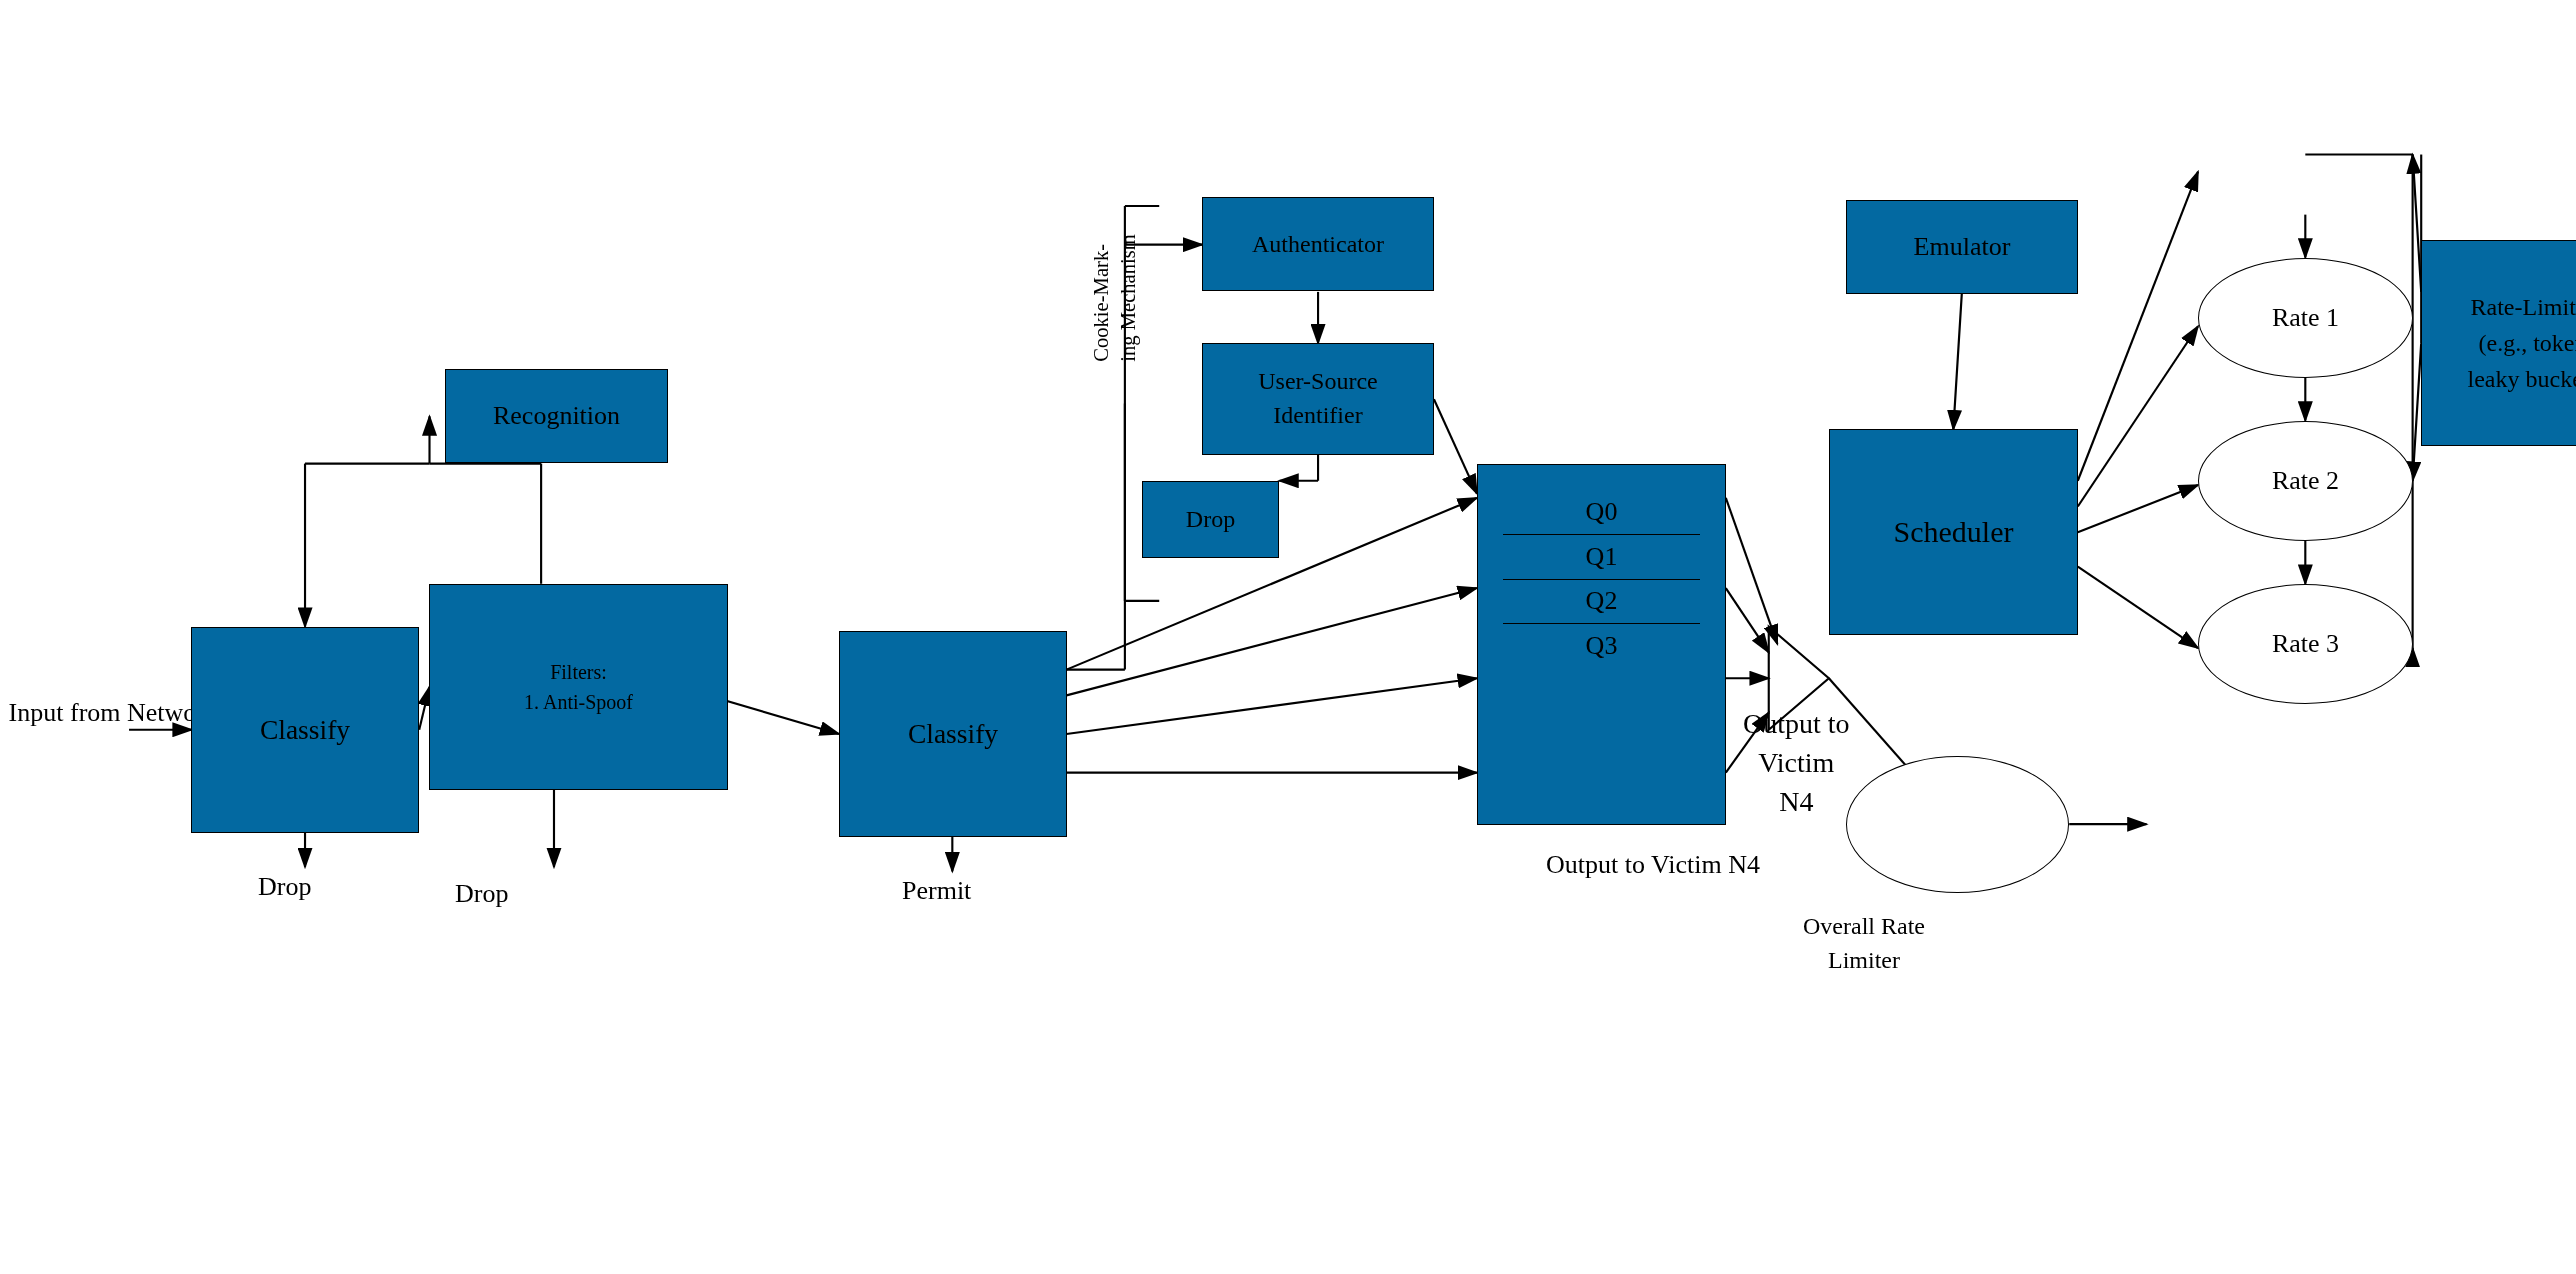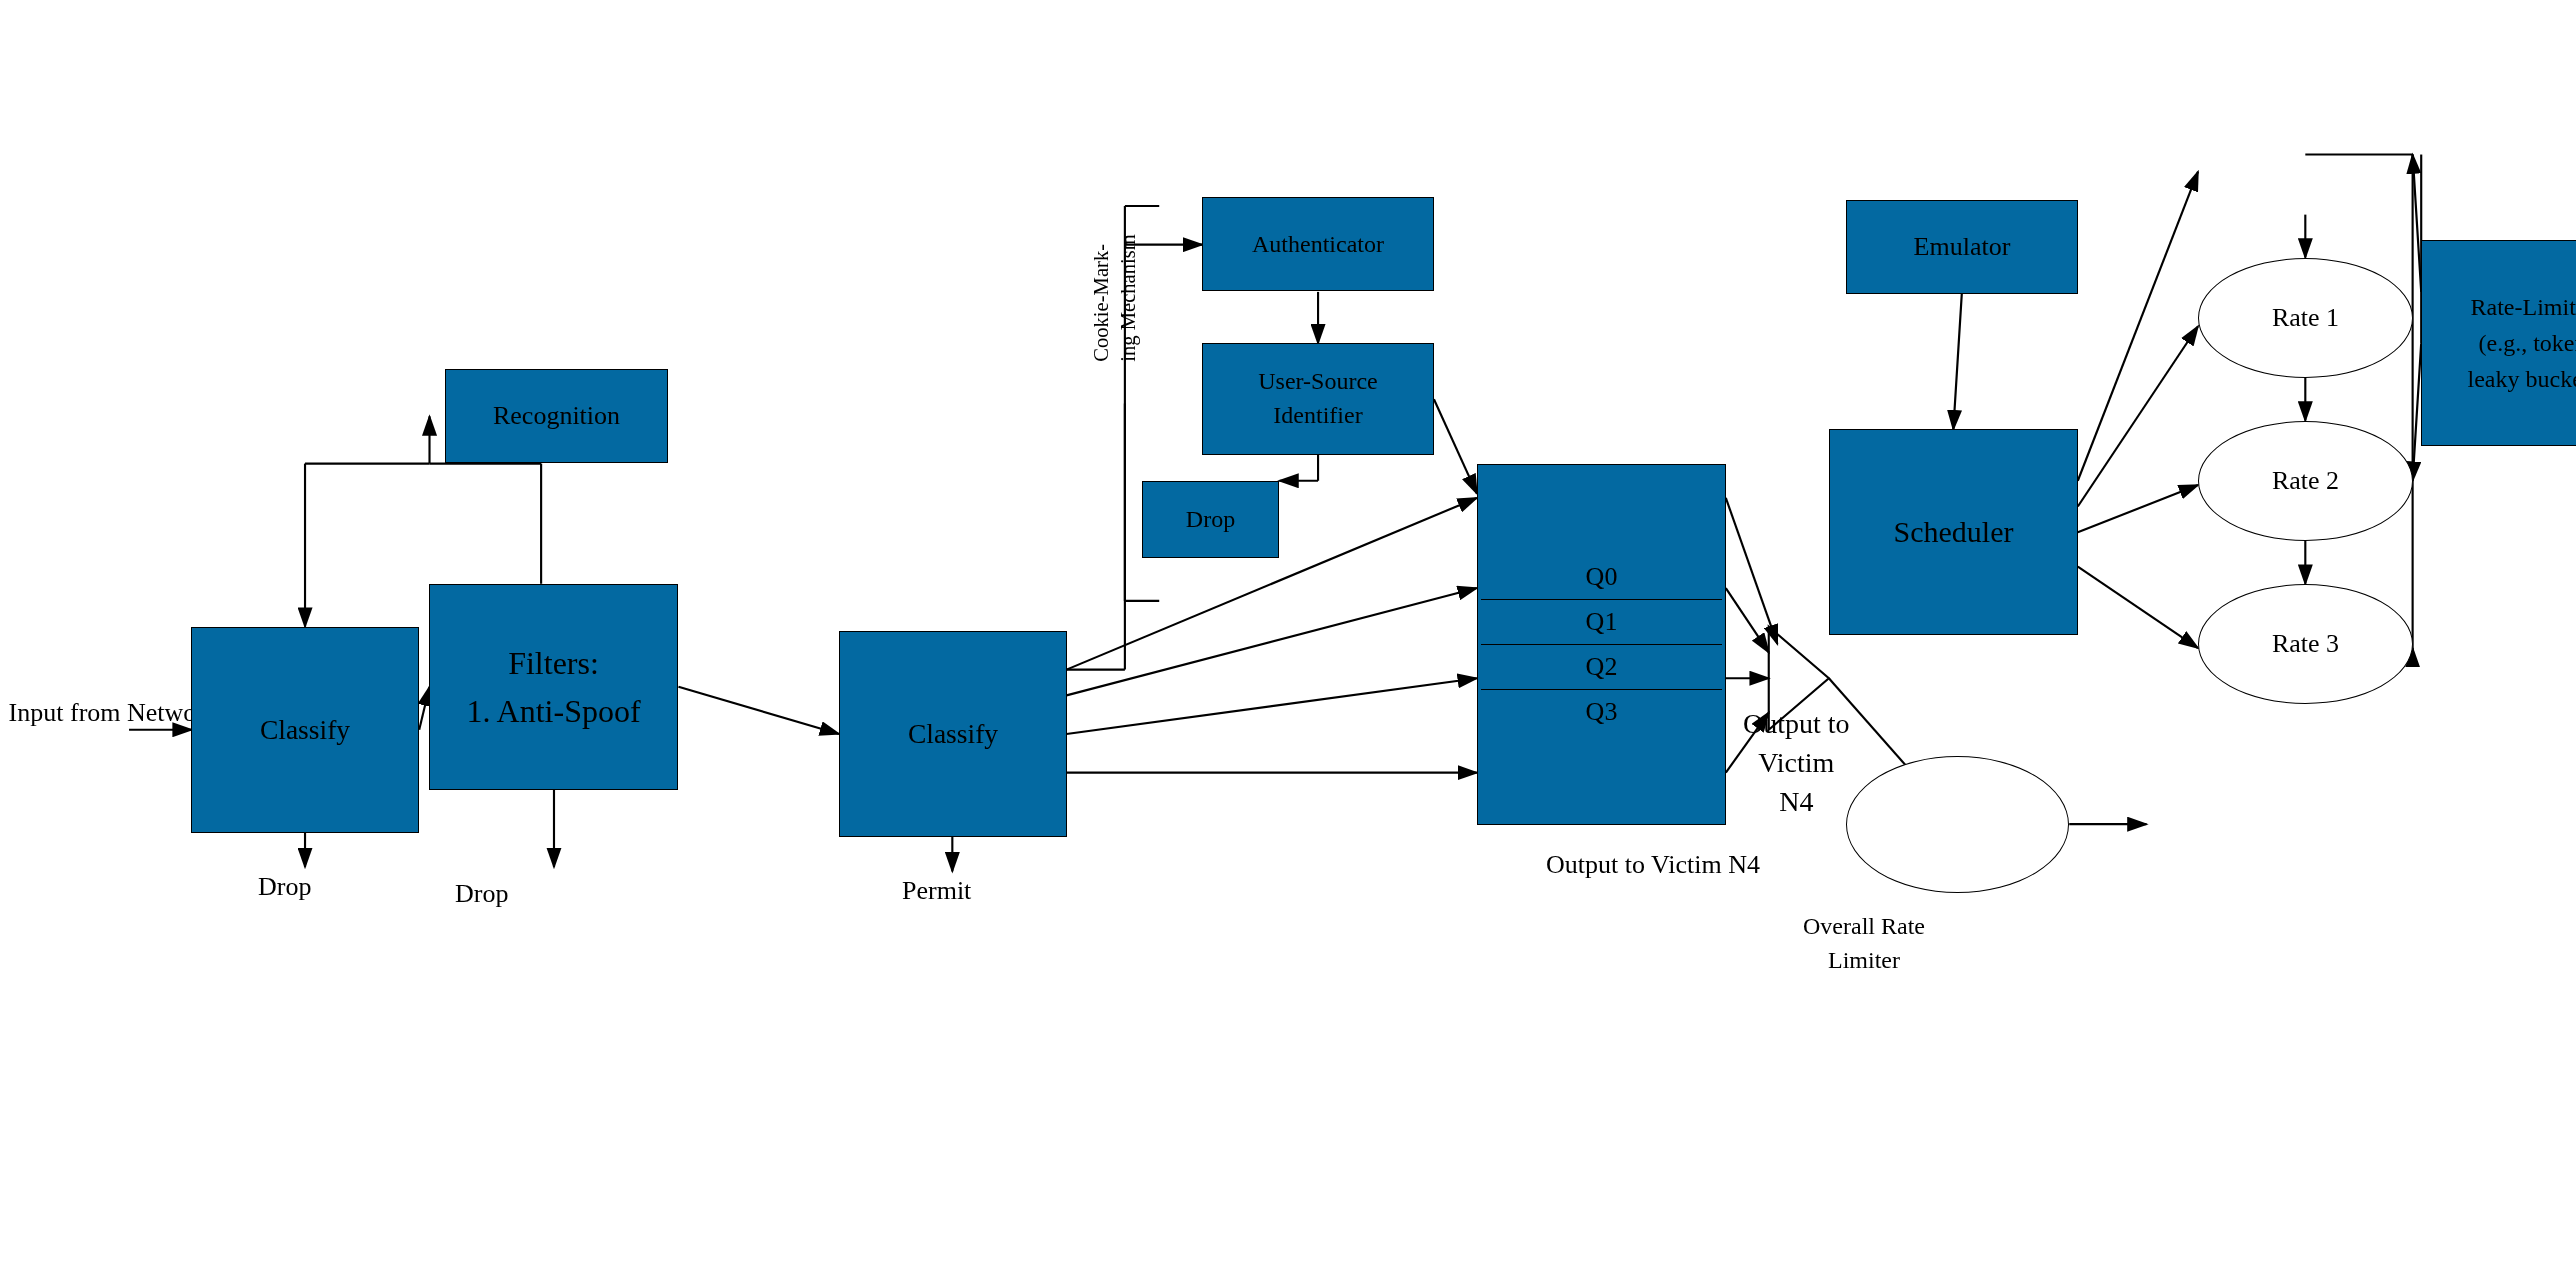--- a/index.html
+++ b/index.html
@@ -167,21 +167,21 @@
   </div>
 
   <div class="box" style="left: 191px; top: 627px; width: 228px; height: 206px; font-size: 27.5px;">
     <span>Classify</span>
   </div>
 
   <div class="label" style="left: 258px; top: 872px; font-size: 26px;">
     <span>Drop</span>
   </div>
 
-  <div class="box" style="left: 429px; top: 584px; width: 249px; height: 206px; font-size: 32px; line-height: 1.5;">
+  <div class="box" style="left: 429px; top: 584px; width: 299px; height: 206px; font-size: 20px; line-height: 1.5;">
     <span>Filters:<br>1. Anti-Spoof</span>
   </div>
 
   <div class="label" style="left: 455px; top: 876px; font-size: 26px; line-height: 1.4;">
     <span>Drop</span>
   </div>
 
   <div class="box" style="left: 445px; top: 369px; width: 223px; height: 94px; font-size: 26px;">
     <span>Recognition</span>
   </div>
@@ -203,21 +203,21 @@
   </div>
 
   <div class="box" style="left: 1202px; top: 343px; width: 232px; height: 112px; font-size: 24px; line-height: 1.4;">
     <span>User-Source<br>Identifier</span>
   </div>
 
   <div class="box" style="left: 1142px; top: 481px; width: 137px; height: 77px; font-size: 24px;">
     <span>Drop</span>
   </div>
 
-  <div class="box" style="left: 1477px; top: 464px; width: 249px; height: 361px; font-size: 26px; flex-direction: column; justify-content: center; padding: 3px;">
+  <div class="box" style="left: 1477px; top: 464px; width: 249px; height: 361px; font-size: 26px; flex-direction: column; justify-content: flex-start; padding: 25px;">
     <div style="border-bottom: 0.9px solid #000; width: 100%; text-align: center; padding: 6.9px;">Q0</div>
     <div style="border-bottom: 0.9px solid #000; width: 100%; text-align: center; padding: 6.9px;">Q1</div>
     <div style="border-bottom: 0.9px solid #000; width: 100%; text-align: center; padding: 6.9px;">Q2</div>
     <div style="width: 100%; text-align: center; padding: 6.9px;">Q3</div>
   </div>
 
   <div class="label" style="left: 1546px; top: 850px; font-size: 26px;">
     <span>Output to
 Victim
 N4</span>

